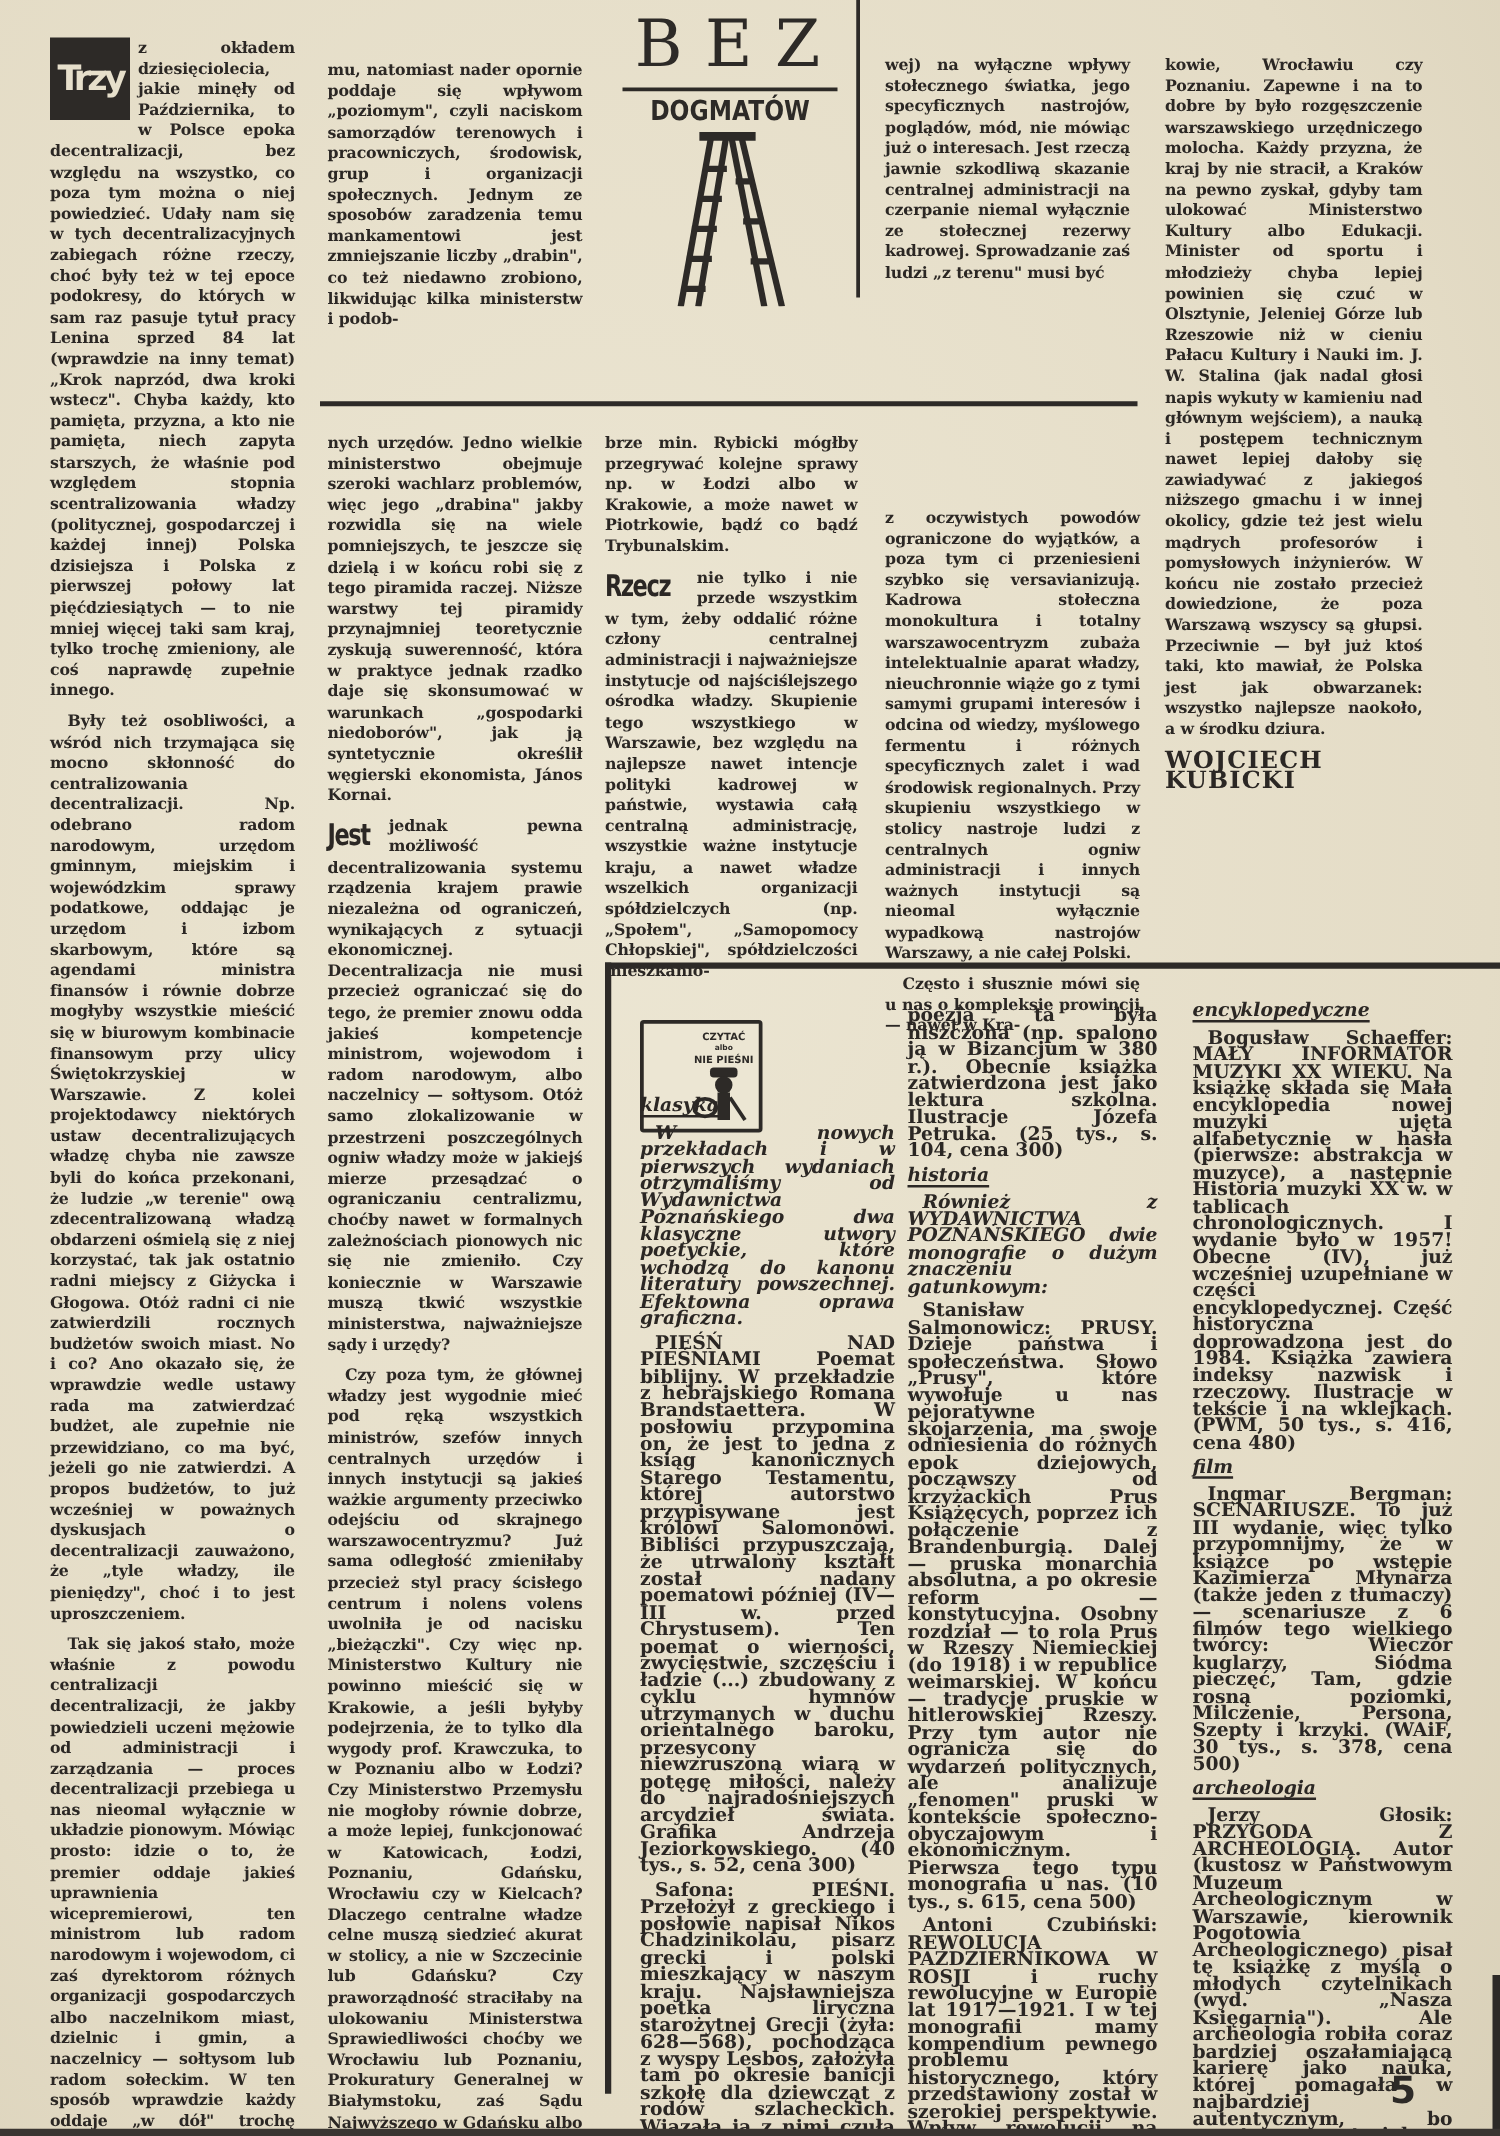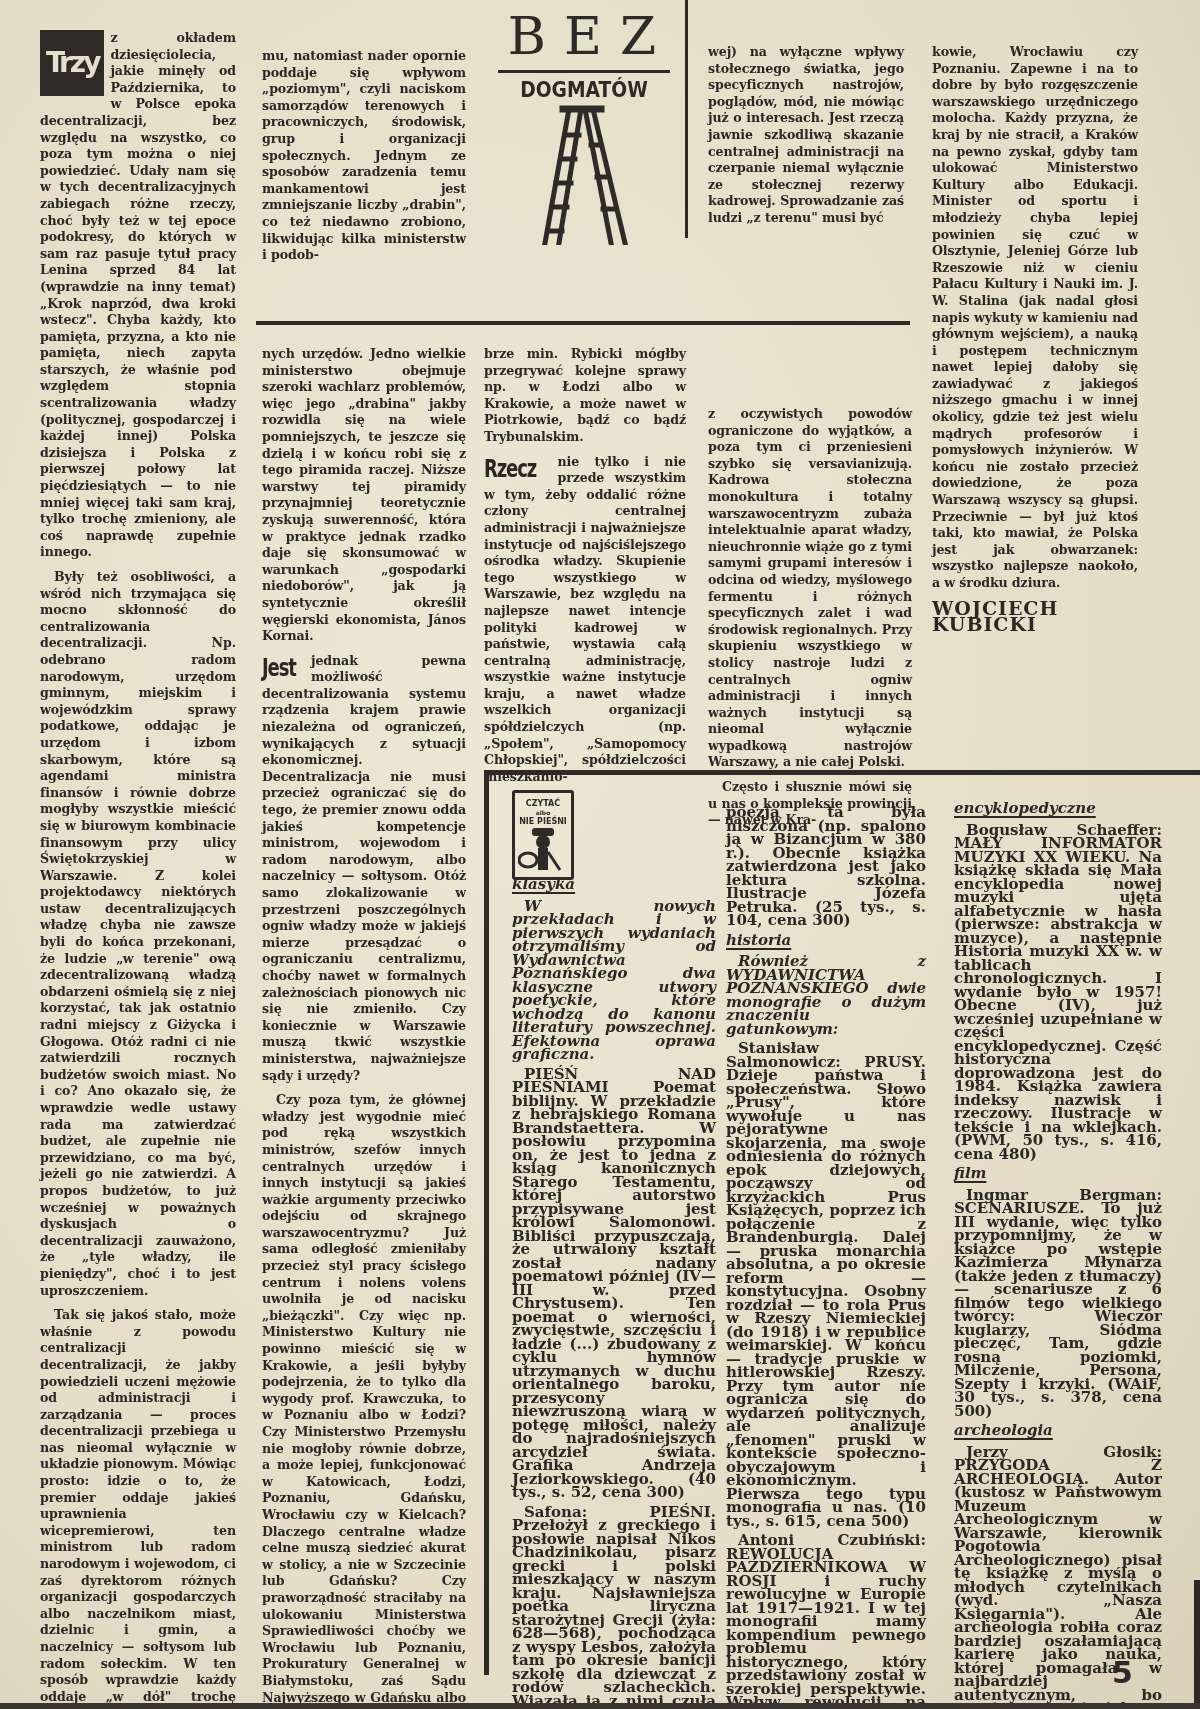--- a/index.html
+++ b/index.html
@@ -23,22 +23,22 @@
   .dogmatow{font-family:"DejaVu Sans",sans-serif;font-weight:bold;font-size:22px;line-height:26px;
        letter-spacing:0;transform:scaleX(0.85);color:#2d2a27;}
   .ladder{display:block;margin:2px auto 0;}
   .vrule{position:absolute;background:#2d2a27;}
   .title{position:absolute;left:260px;top:248px;font-family:"DejaVu Serif",serif;font-style:italic;
        font-weight:bold;font-size:58px;line-height:66px;color:#2d2a27;letter-spacing:1px;}
   .title-rule{position:absolute;left:256px;top:321px;width:654px;height:4px;background:#2d2a27;}
   .byline{font-family:"DejaVu Serif",serif;font-weight:bold;font-size:19px;letter-spacing:1px;text-indent:0 !important;}
   .review-box{position:absolute;left:484px;top:770px;width:716px;height:900px;
        border-left:5px solid #2d2a27;border-top:5px solid #2d2a27;}
-  .reading-logo{position:absolute;left:512px;top:790px;width:56px;height:84px;border:3px solid #2d2a27;
-       border-radius:3px;background:#ece6d3;}
+  .reading-logo{position:absolute;left:512px;top:816px;width:56px;height:84px;border:3px solid #2d2a27;
+       border-radius:3px;background:#ece6d3;padding-left:36px;}
   .reading-logo .txt{font-family:"DejaVu Sans",sans-serif;font-weight:bold;font-size:8px;line-height:9px;
        text-align:center;color:#2d2a27;padding-top:6px;}
   .rcol{position:absolute;font-size:15px;line-height:13.5px;text-align:justify;font-weight:bold;
         font-family:"DejaVu Serif",serif;}
   .rcol p{margin:0 0 6px 0;text-indent:12px;}
   .rcol .cat{text-align:left;text-decoration:underline;text-decoration-thickness:2px;text-underline-offset:3px;
         margin:6px 0 8px 0;text-indent:0;font-style:italic;}
   .pageno{position:absolute;left:1112px;top:1655px;font-family:"DejaVu Sans",sans-serif;font-size:30px;
         font-weight:bold;color:#2d2a27;}
   .edge-right{position:absolute;left:1194px;top:1580px;width:6px;height:129px;background:#2d2a27;}

